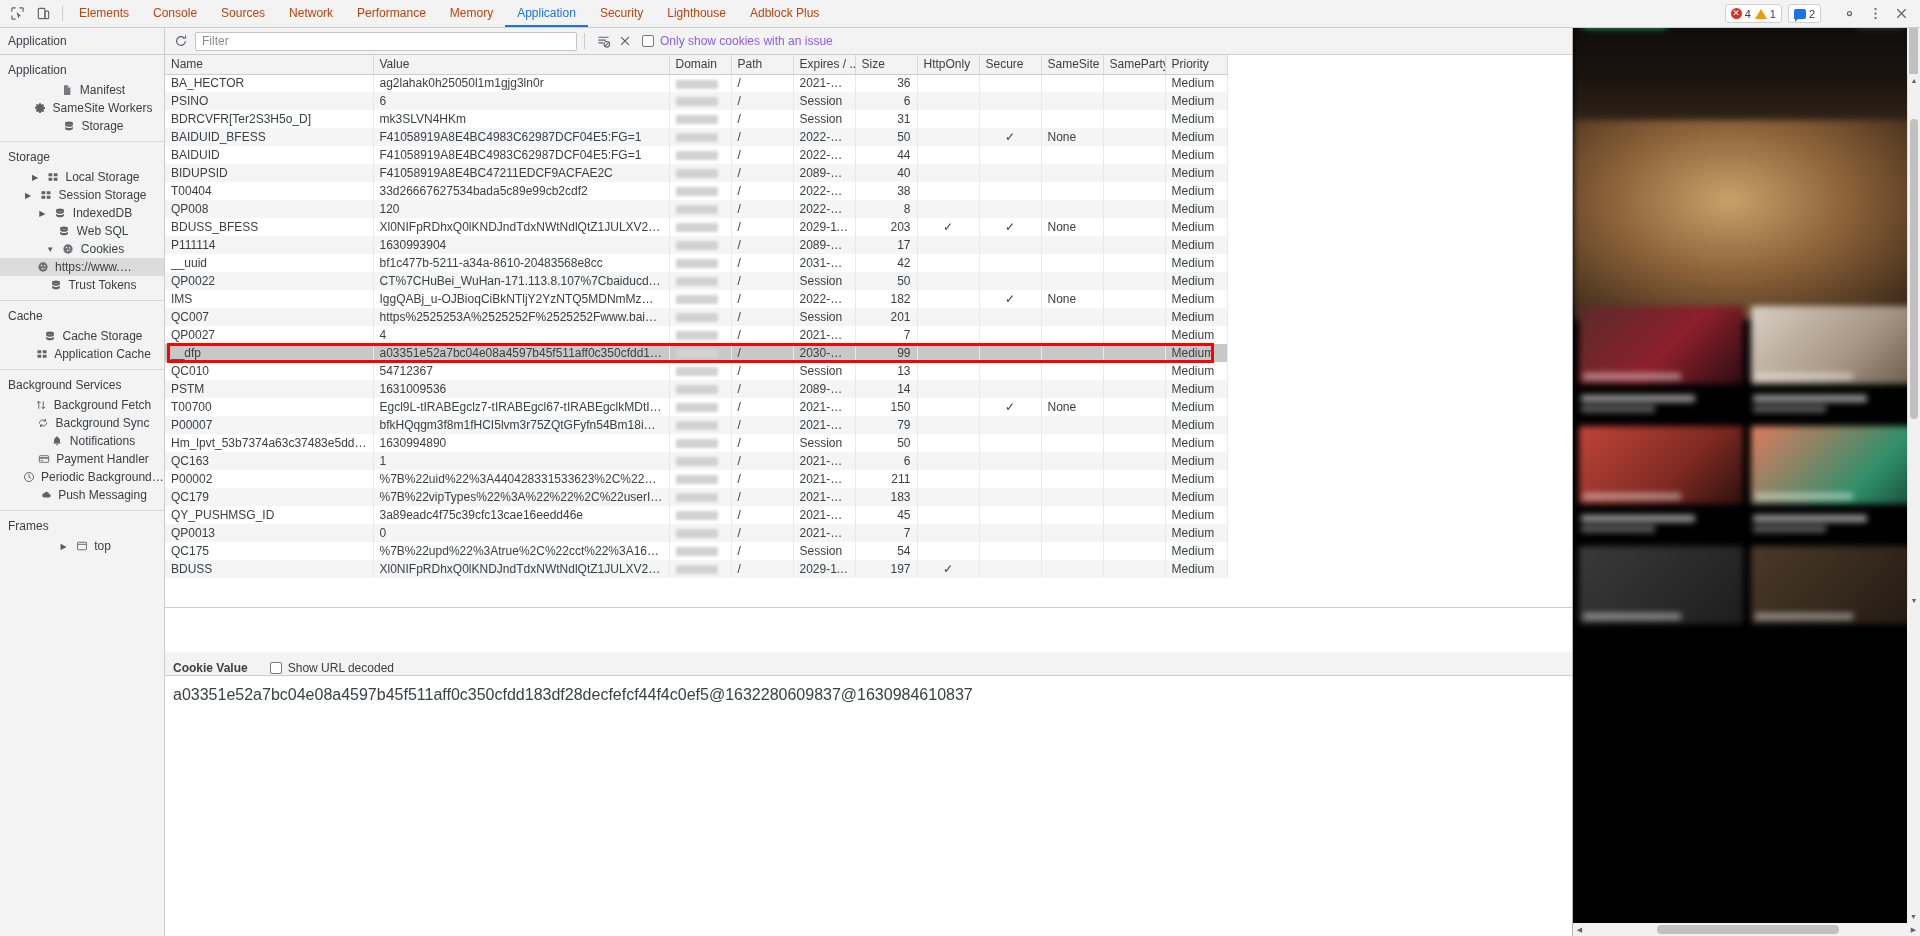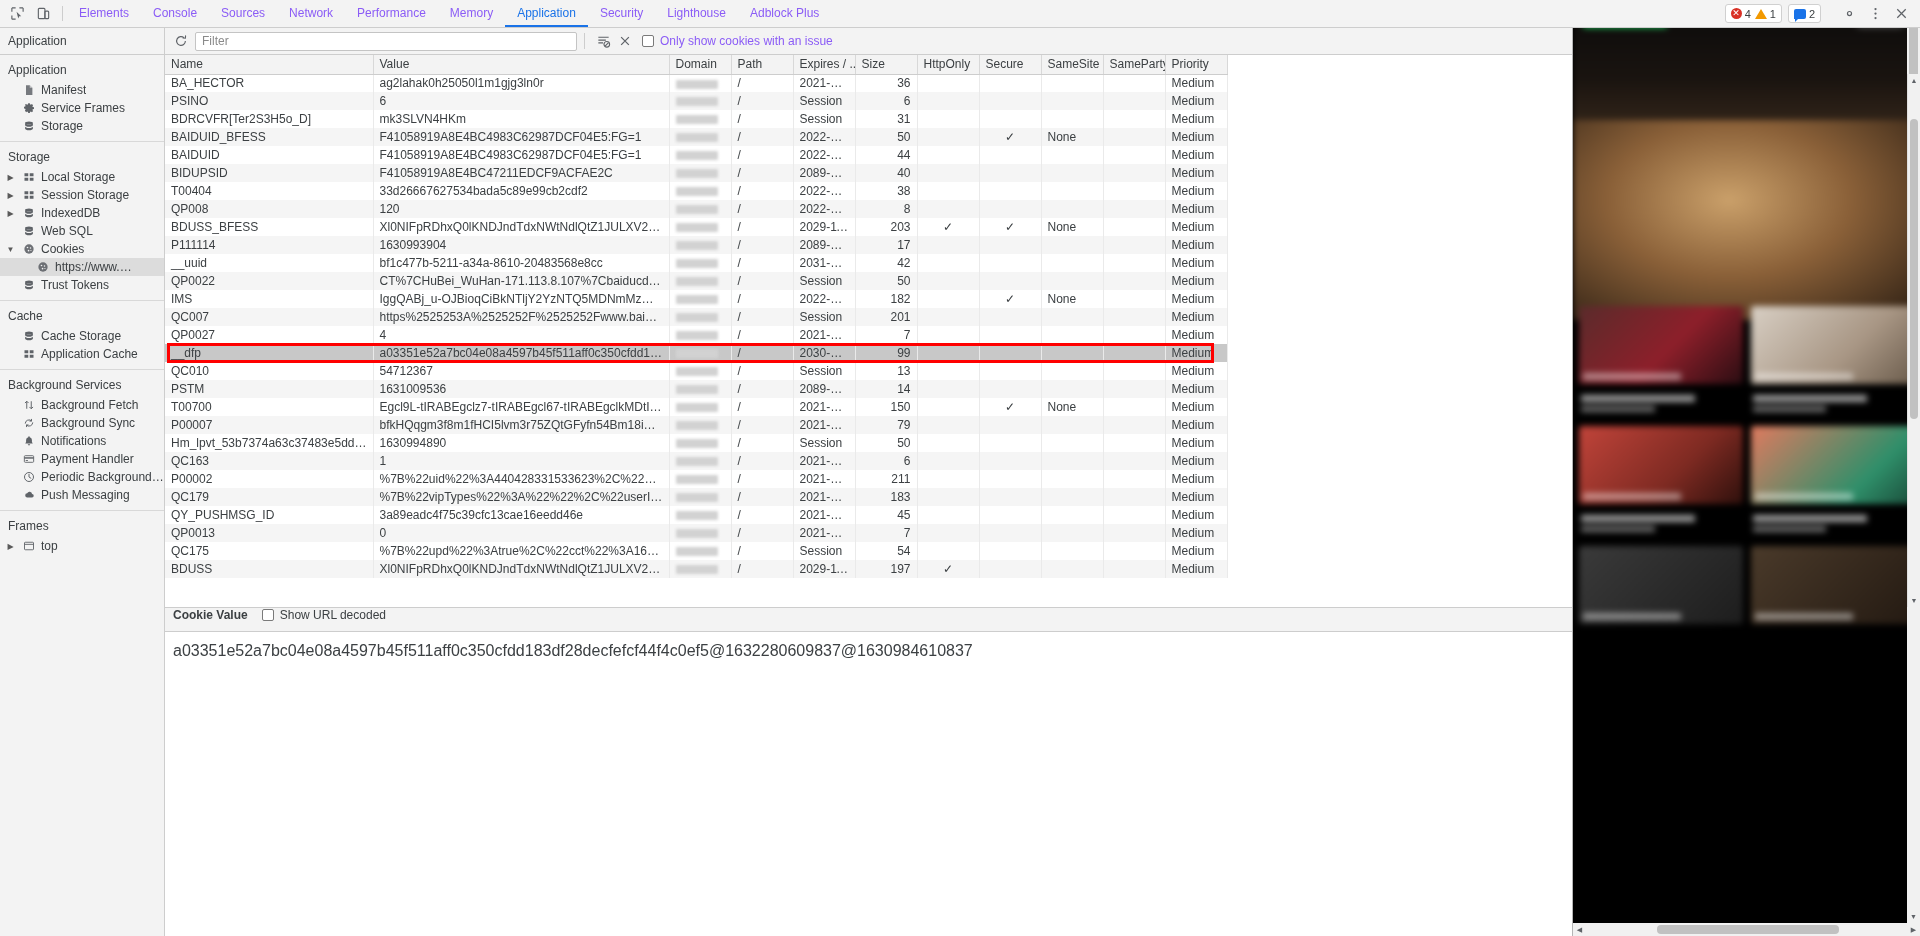--- a/index.html
+++ b/index.html
@@ -48,21 +48,21 @@
   }
   .tabs {
     display: flex; align-items: stretch;
     flex: 1;
     overflow: hidden;
   }
   .tab {
     padding: 0 12px;
     display: flex; align-items: center;
     white-space: nowrap;
-    color: #8b5cf6;
+    color: #c2410c;
     border-bottom: 2px solid transparent;
     font-size: 12px;
   }
   .tab.selected {
     color: #1a73e8;
     border-bottom-color: #1a73e8;
   }
   .tb-right {
     display: flex; align-items: center;
     gap: 0px;
@@ -206,20 +206,21 @@
     margin: 6px 0 0 0;
   }
   .sb-item {
     display: flex; align-items: center;
     height: 18px;
     padding-left: 16px;
     gap: 6px;
     font-size: 12px;
     color: #3c4043;
     white-space: nowrap;
+    justify-content: center;
   }
   .sb-item.child { padding-left: 30px; }
   .sb-item.selected {
     background: #dcdcdc;
   }
   .sb-arrow {
     width: 9px; height: 9px;
     display: flex; align-items: center; justify-content: center;
     color: #5a5a5a;
     font-size: 8px;
@@ -348,24 +349,25 @@
   .value-panel {
     flex: 1;
     background: #ffffff;
     overflow: hidden;
   }
   .vp-header {
     height: 24px;
     background: #f3f3f3;
     border-bottom: 1px solid #cdcdcd;
     display: flex;
-    align-items: flex-start;
+    align-items: flex-end;
     padding-left: 8px;
-    gap: 14px;
+    gap: 22px;
     font-size: 12px;
+    margin-top: 44px;
   }
   .vp-title { font-weight: bold; color: #3c4043; font-size: 12px; }
   .vp-check {
     display: flex; align-items: center; gap: 6px;
     color: #3c4043; font-size: 12px;
   }
   .vp-body {
     padding: 8px 8px 0 8px;
     font-size: 16px;
     color: #3c4043;
@@ -628,21 +630,21 @@
           <span class="sb-label">Manifest</span>
         </div>
         <div class="sb-item">
           <span class="sb-arrow placeholder">▶</span>
           <span class="sb-icon">
             <svg width="12" height="12" viewBox="0 0 16 16" fill="currentColor">
               <path d="M8 5.4a2.6 2.6 0 100 5.2 2.6 2.6 0 000-5.2zm0 3.9a1.3 1.3 0 110-2.6 1.3 1.3 0 010 2.6z"></path>
               <path d="M6.9 1.5h2.2l.25 1.6 1.2.5 1.35-.9 1.55 1.55-.9 1.35.5 1.2 1.6.25v2.2l-1.6.25-.5 1.2.9 1.35-1.55 1.55-1.35-.9-1.2.5-.25 1.6H6.9l-.25-1.6-1.2-.5-1.35.9L2.55 11.4l.9-1.35-.5-1.2-1.6-.25v-2.2l1.6-.25.5-1.2-.9-1.35L4.1 2.7l1.35.9 1.2-.5z"></path>
             </svg>
           </span>
-          <span class="sb-label">Service Frames</span>
+          <span class="sb-label">SameSite Workers</span>
         </div>
         <div class="sb-item">
           <span class="sb-arrow placeholder">▶</span>
           <span class="sb-icon">
             <svg width="12" height="12" viewBox="0 0 16 16" fill="currentColor">
               <ellipse cx="8" cy="4" rx="5.2" ry="2"></ellipse>
               <path d="M2.8 4v3c0 1.1 2.33 2 5.2 2s5.2-.9 5.2-2V4c0 1.1-2.33 2-5.2 2S2.8 5.1 2.8 4z"></path>
               <path d="M2.8 8.5v3c0 1.1 2.33 2 5.2 2s5.2-.9 5.2-2v-3c0 1.1-2.33 2-5.2 2s-5.2-.9-5.2-2z"></path>
             </svg>
           </span>

